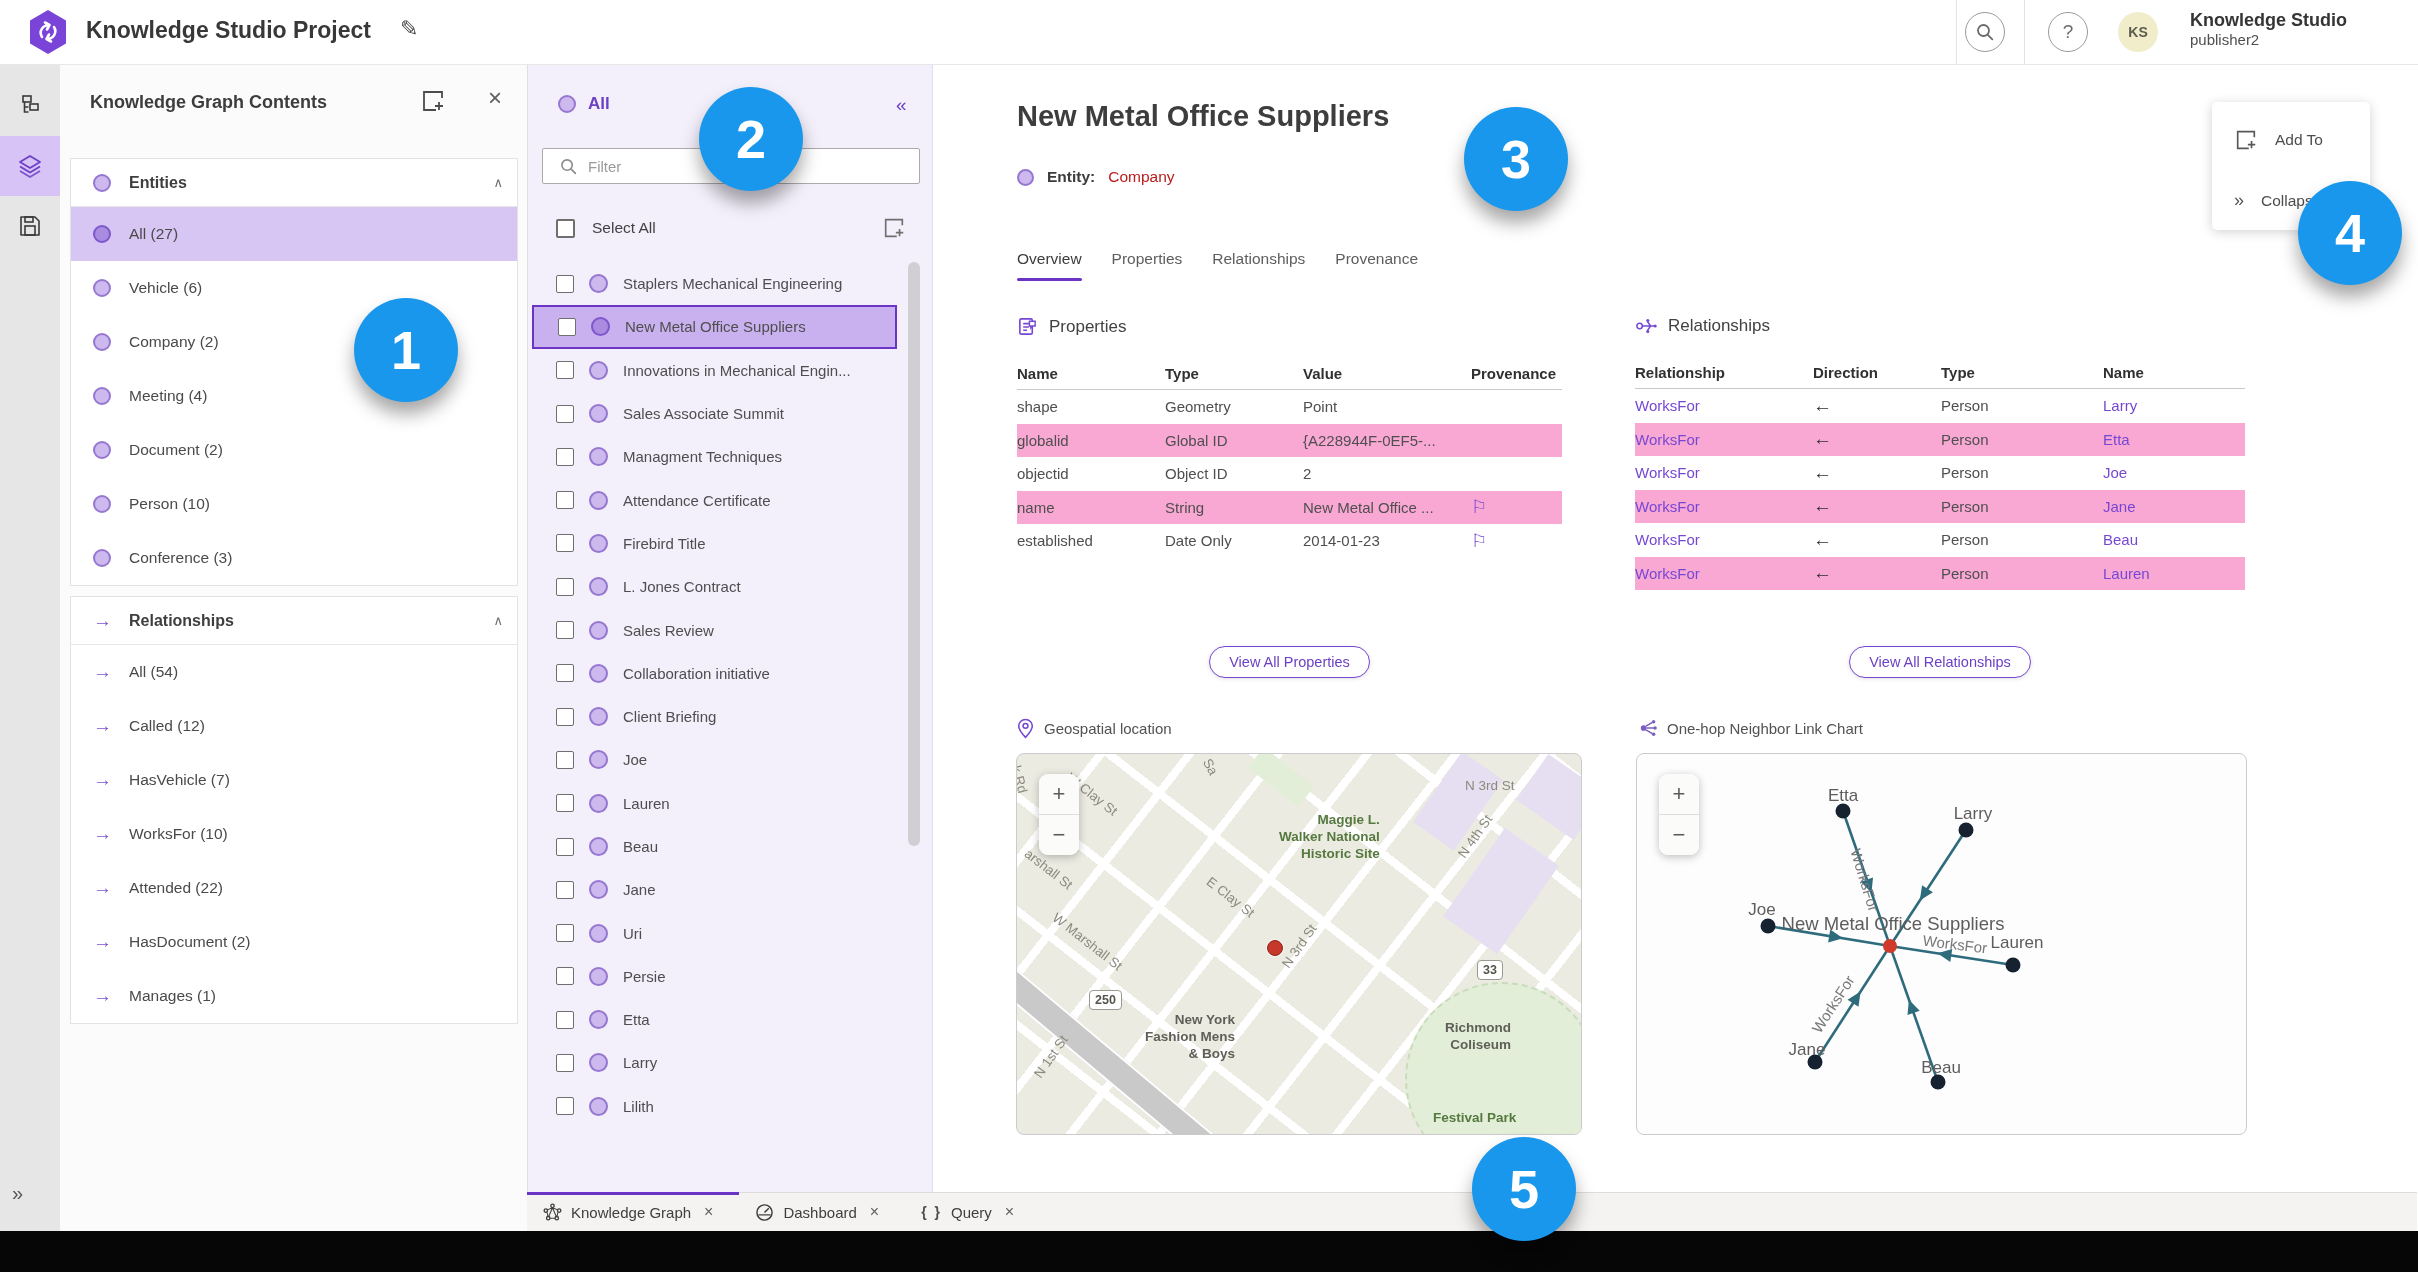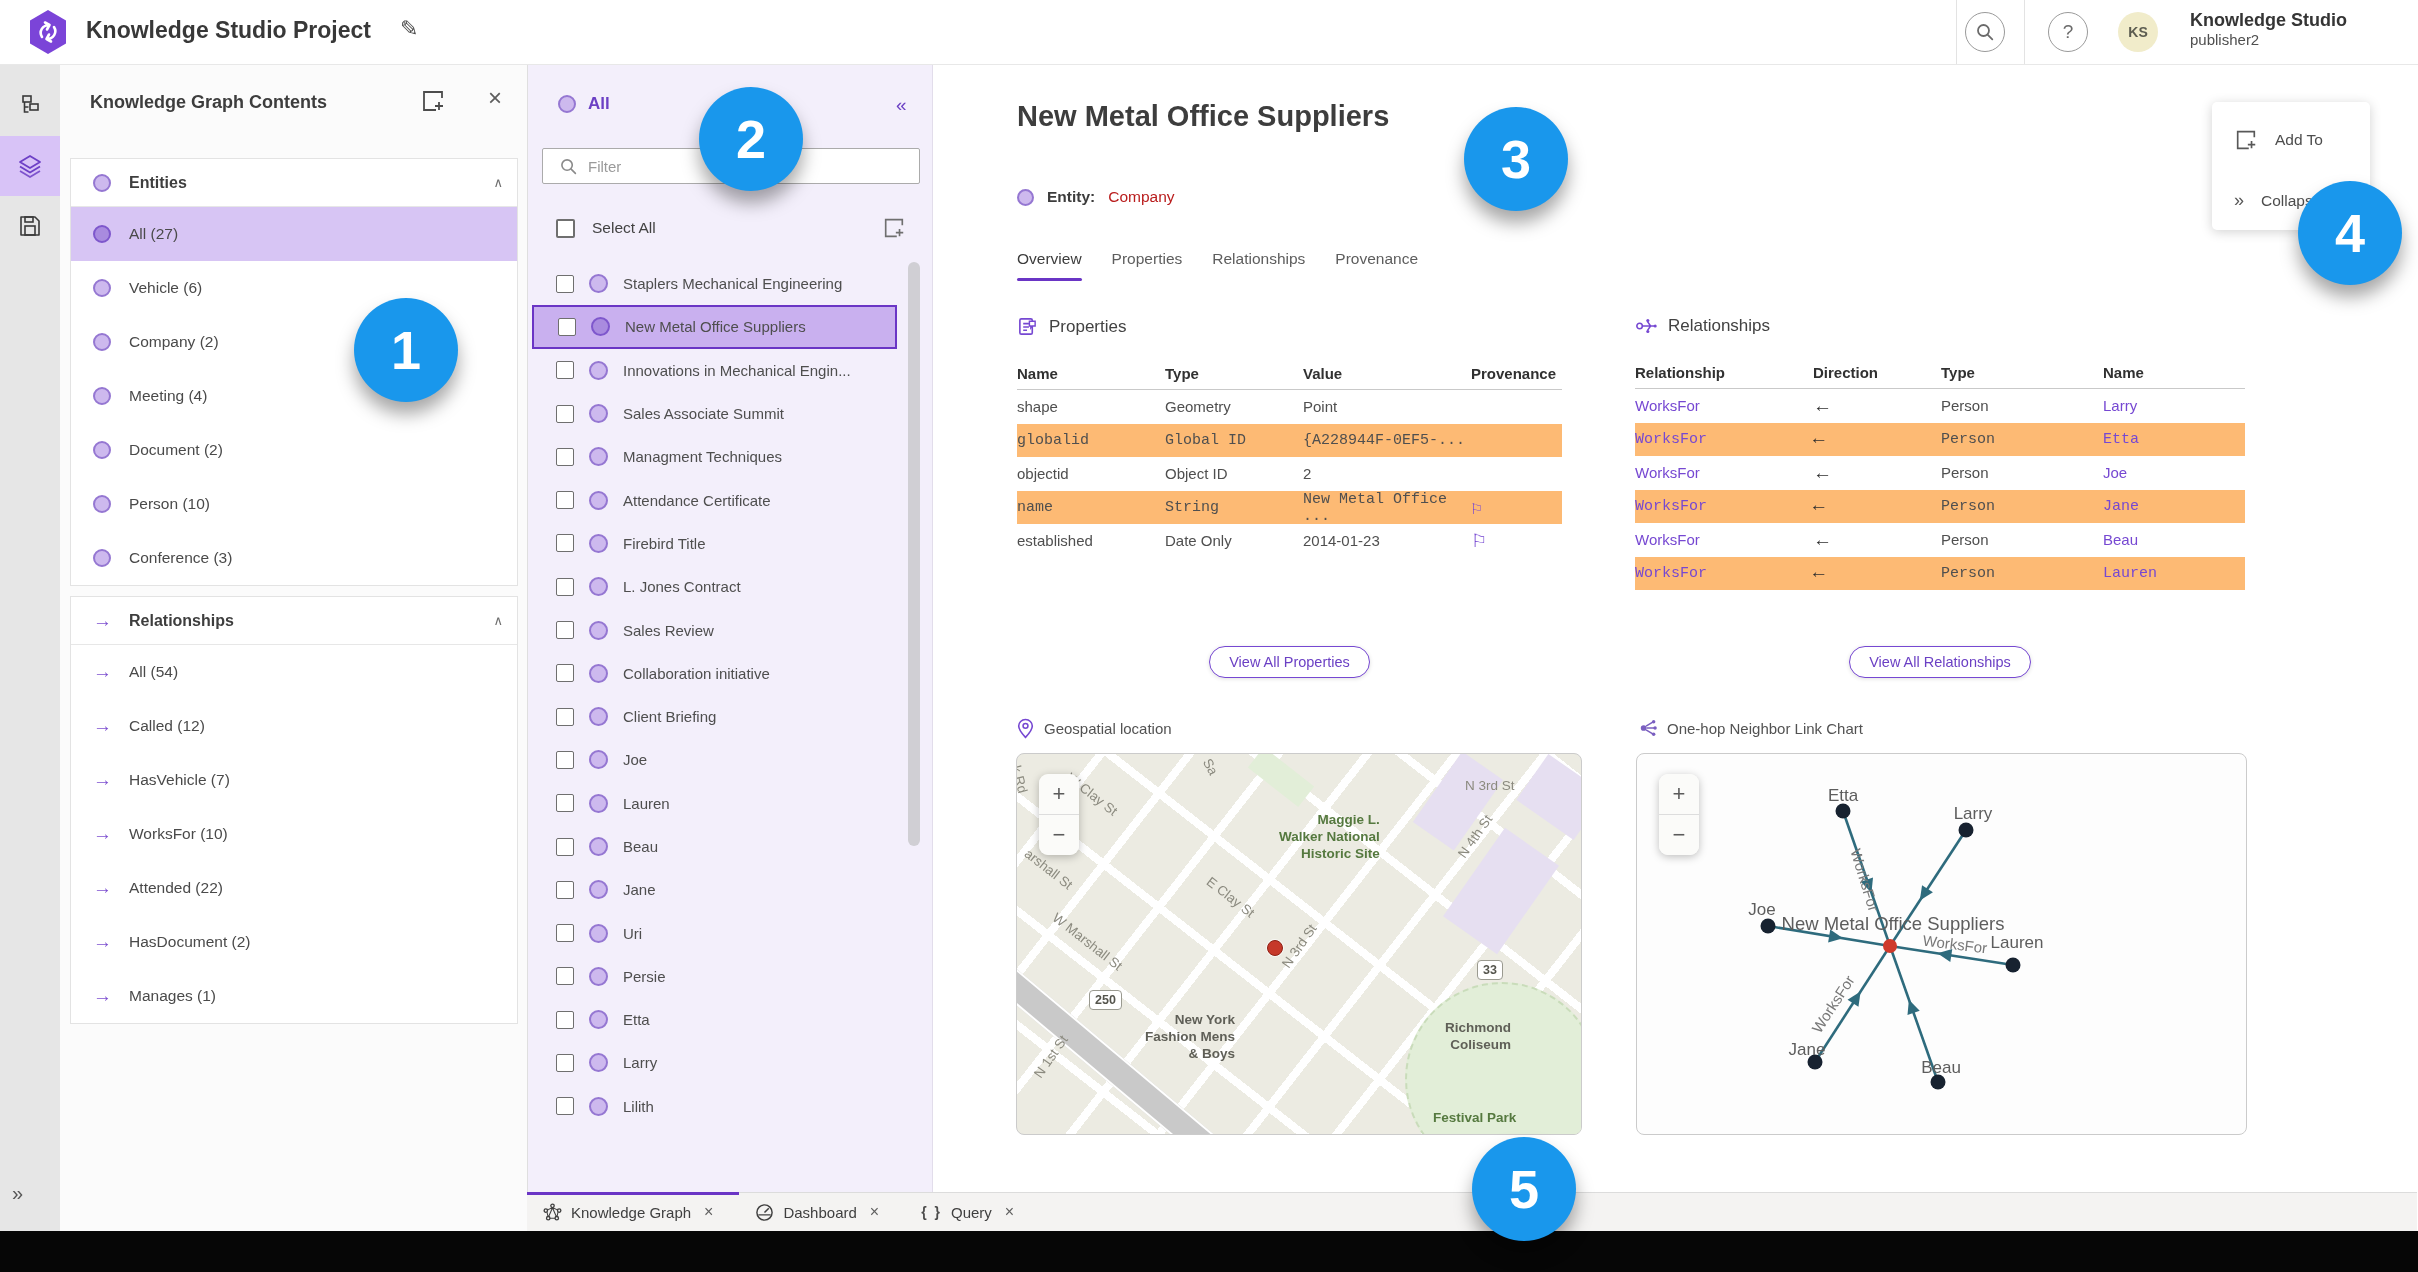--- a/index.html
+++ b/index.html
@@ -58,35 +58,35 @@
   .litem .lbl{font-size:15px;color:#4e4e4e;white-space:nowrap;}
   .litem .ecirc{width:19px;height:19px;}
   .litem.sel{background:#c9b0ef;border:2px solid #6a35c5;margin:0 36px 0 4px;padding-left:24px;}
   .litem.sel .ecirc{background:#a98bdf;border-color:#7e57cc;}
   .litem .cb{background:#fff;}
   .scrollbar{position:absolute;left:380px;top:198px;width:12px;height:584px;background:#d0cfd4;border-radius:6px;cursor:pointer;}
 
   
   .detail{position:absolute;left:933px;top:64px;width:1485px;height:1128px;background:#fff;z-index:2;}
   .detail .dtitle{position:absolute;left:84px;top:36px;font-size:29px;font-weight:600;color:#3d3d3d;}
-  .detail .entrow{position:absolute;left:84px;top:104px;display:flex;align-items:center;gap:13px;margin-top:20px;}
+  .detail .entrow{position:absolute;left:84px;top:104px;display:flex;align-items:center;gap:13px;}
   .detail .entrow .e1{font-size:15.5px;font-weight:700;color:#3c3c3c;}
   .detail .entrow .e2{font-size:15.5px;color:#b91c1c;}
   .dtabs{position:absolute;left:84px;top:186px;display:flex;gap:30px;}
   .dtab{font-size:15.5px;color:#5d5d5d;padding-bottom:13px;cursor:pointer;position:relative;}
   .dtab.active{color:#3c3c3c;}
   .dtab.active::after{content:"";position:absolute;left:0;right:0;bottom:0;height:3px;background:#6a35c5;border-radius:2px;}
 
   .secblock{position:absolute;top:252px;}
   .sechead{display:flex;align-items:center;gap:11px;margin-bottom:20px;}
   .sechead .lbl{font-size:17px;color:#424242;}
   .tbl .th,.tbl .tr{display:grid;align-items:center;}
   .tbl .th{height:32px;border-bottom:1px solid #c9c9c9;font-size:15px;font-weight:700;color:#313131;}
   .tbl .tr{height:33.5px;font-size:15px;color:#4f4f4f;}
-  .tbl .tr.alt{background:#fdba74;font-family:Liberation Mono, monospace;}
+  .tbl .tr.alt{background:#f9a8d4;}
   .tbl .purple{color:#7648d2;cursor:pointer;}
   .tbl .arrow{font-size:19px;color:#2d2d2d;}
   .flagg{color:#7648d2;font-size:18px;cursor:pointer;}
   .props .th,.props .tr{grid-template-columns:148px 138px 168px 91px;}
   .rels .th,.rels .tr{grid-template-columns:178px 128px 162px 142px;}
 
   .viewbtn{position:absolute;top:582px;display:flex;justify-content:center;}
   .viewbtn button{font-family:"Liberation Sans",sans-serif;font-size:14.5px;color:#6b40c4;background:#fff;
      border:1.5px solid #7648d2;border-radius:17px;padding:7px 19px;cursor:pointer;box-shadow:0 1px 4px rgba(0,0,0,.12);}
 

